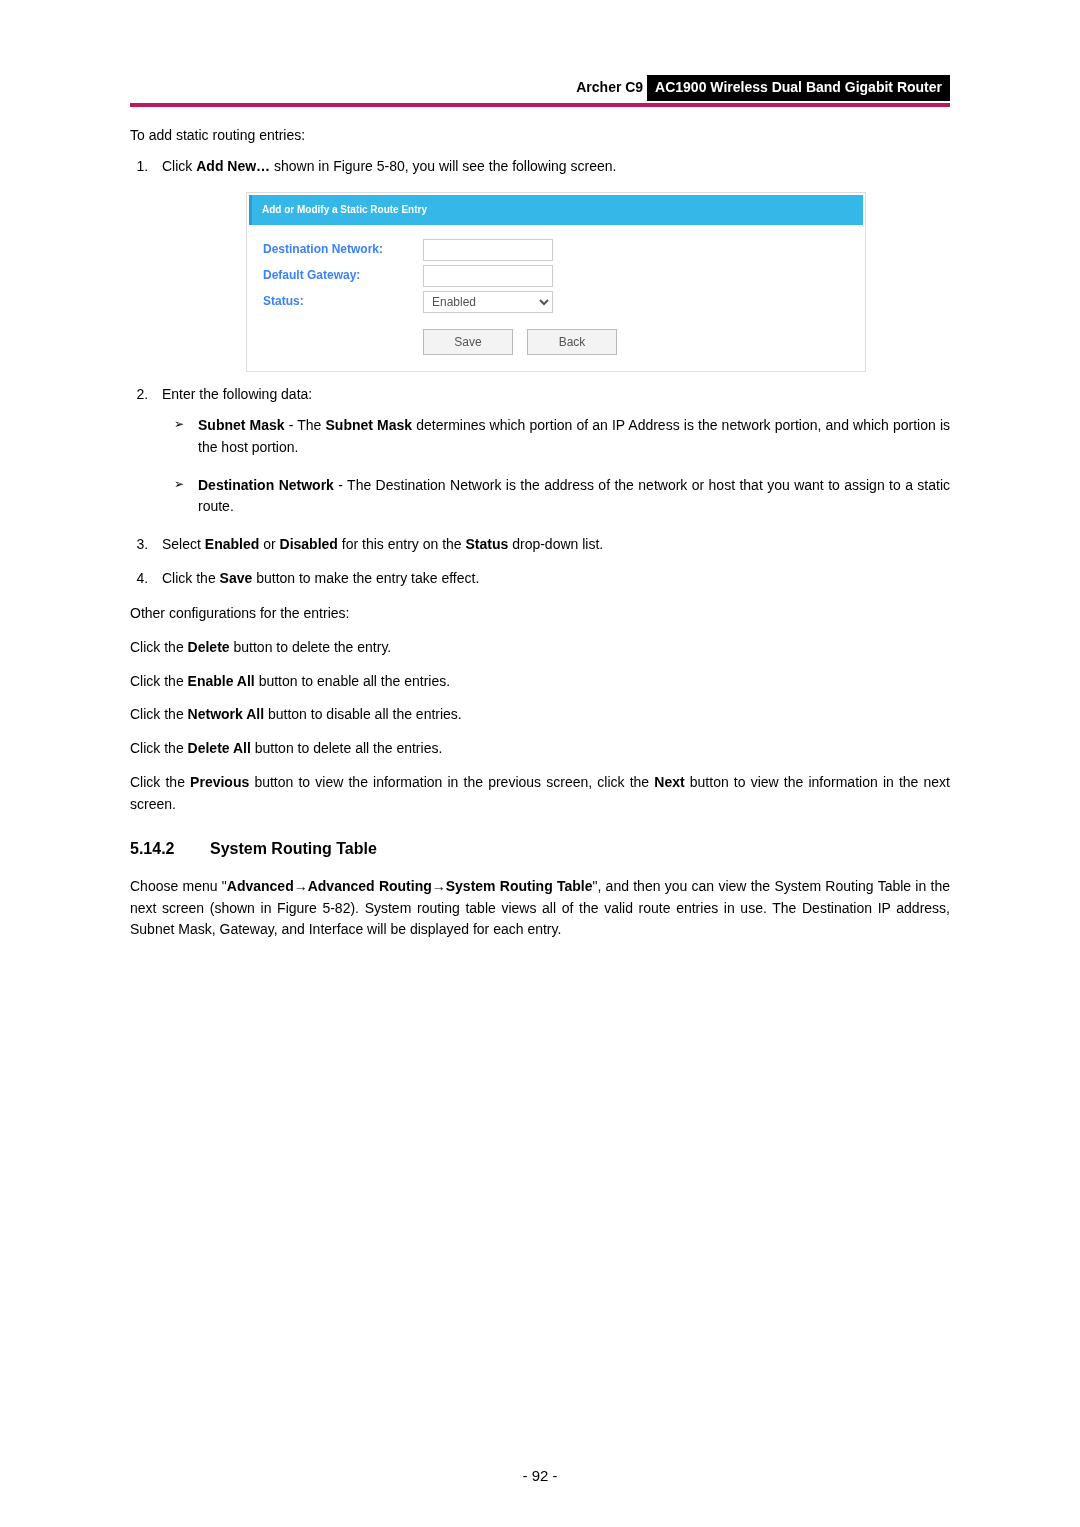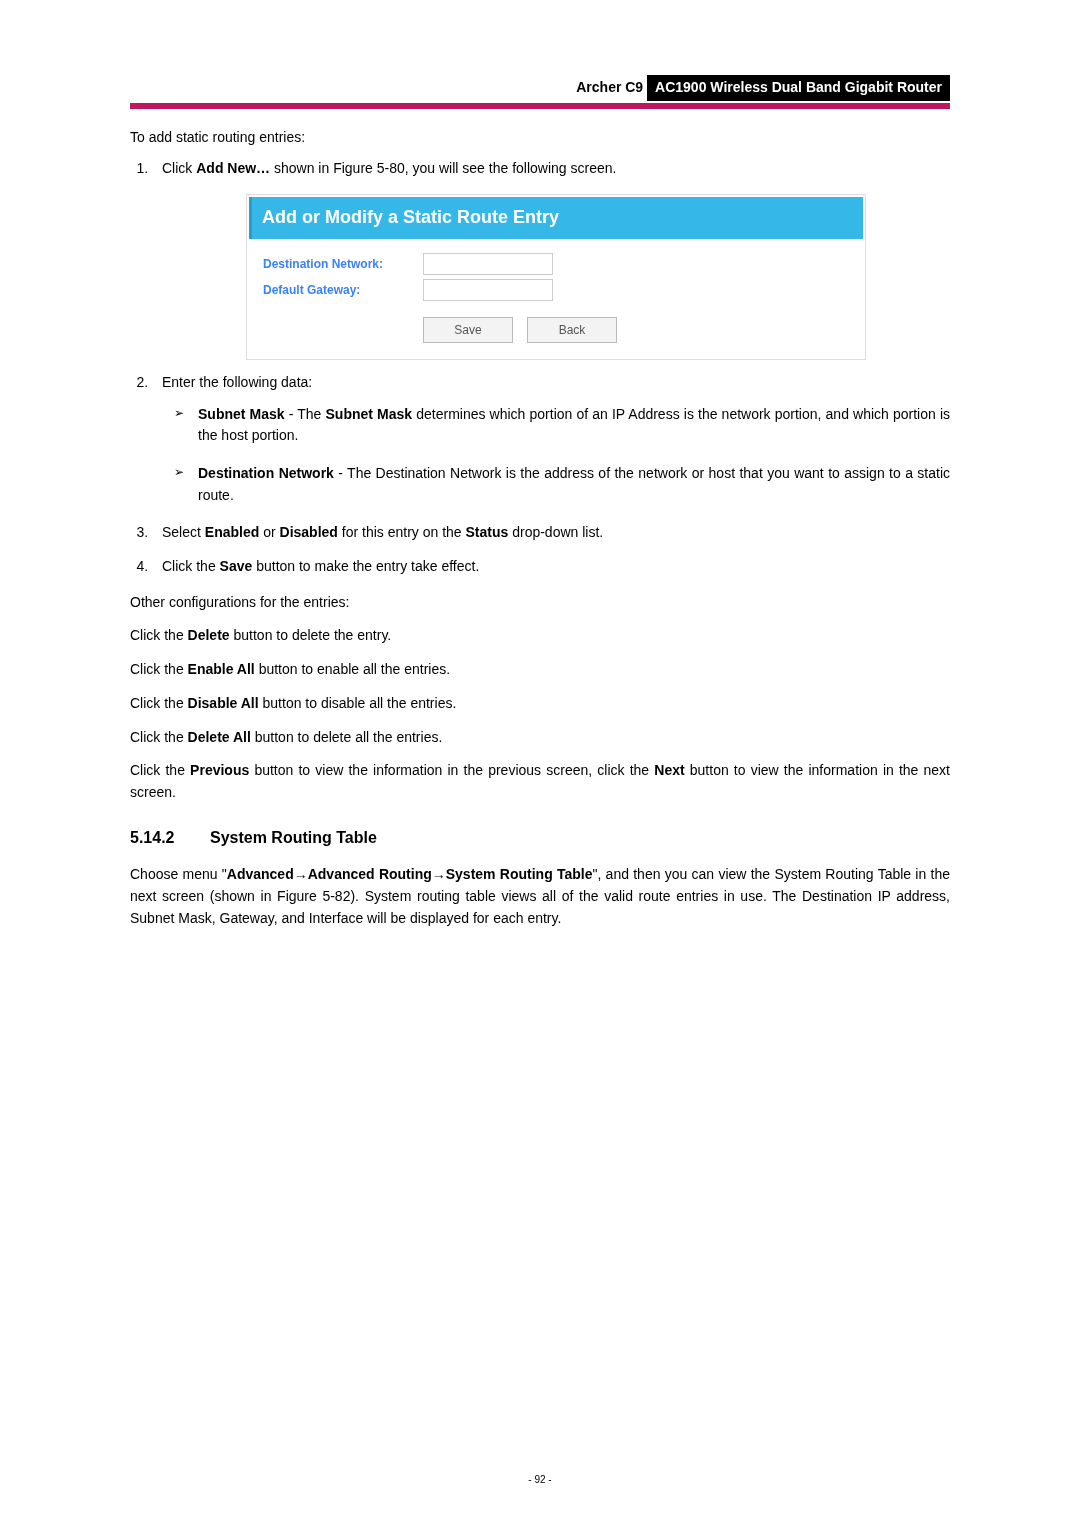--- a/index.html
+++ b/index.html
@@ -8,21 +8,21 @@
     font-size: 14px;
     color: #000;
     line-height: 1.55;
     background: #fff;
     width: 1080px;
     min-height: 1527px;
     padding: 75px 130px 50px 130px;
     position: relative;
   }
   .header-bar {
-    border-bottom: 6px solid #be185d;
+    border-bottom: 4px solid #be185d;
     padding-bottom: 2px;
     margin-bottom: 18px;
     text-align: right;
   }
   .header-bar .model {
     font-weight: bold;
   }
   .header-bar .prod {
     background: #000;
     color: #fff;
@@ -45,21 +45,21 @@
     border: 1px solid #ddd;
     padding: 2px;
     background: #fff;
   }
   .figure-titlebar {
     background: #35b8e8;
     color: #fff;
     font-weight: bold;
     padding: 7px 10px;
     text-align: left;
-    font-size: 18px;
+    font-size: 10px;
     border-left: 3px solid #2a9ec9;
   }
   .figure-body {
     padding: 10px 14px 14px 14px;
     text-align: left;
   }
   .form-row { display: flex; align-items: center; margin: 4px 0; }
   .form-label { width: 160px; color: #3b82f6; font-weight: bold; font-size: 12px; }
   .txt-input {
     width: 130px; height: 22px;
@@ -86,21 +86,21 @@
     font-weight: bold;
     font-size: 16px;
     margin: 22px 0 14px 0;
   }
   .h3 .num { display: inline-block; width: 80px; }
   .page-num {
     position: absolute;
     bottom: 40px;
     left: 0; right: 0;
     text-align: center;
-    font-size: 10px;
+    font-size: 15px;
   }
 </style>
 </head>
 <body>
 
 <div class="header-bar">
   <span class="model">Archer C9</span>
   <span class="prod">AC1900 Wireless Dual Band Gigabit Router</span>
 </div>
 
@@ -115,20 +115,26 @@
       <div class="figure-box">
         <div class="figure-titlebar">Add or Modify a Static Route Entry</div>
         <div class="figure-body">
           <div class="form-row">
             <div class="form-label">Destination Network:</div>
             <input class="txt-input" type="text" style="">
           </div>
           <div class="form-row">
             <div class="form-label">Default Gateway:</div>
             <input class="txt-input" type="text" style="">
+          </div>
+          <div class="form-row">
+            <div class="form-label">Status:</div>
+            <select class="sel-input">
+              <option>Enabled</option>
+            </select>
           </div>
           <div class="btn-row">
             <button class="ui-btn">Save</button>
             <button class="ui-btn">Back</button>
           </div>
         </div>
       </div>
     </div>
   </li>
 
@@ -155,21 +161,21 @@
 
 <p class="section-title">Other configurations for the entries:</p>
 
 <p class="para">
   <span>Click the </span><span class="bold">Delete</span><span> button to delete the entry.</span>
 </p>
 <p class="para">
   <span>Click the </span><span class="bold">Enable All</span><span> button to enable all the entries.</span>
 </p>
 <p class="para">
-  <span>Click the </span><span class="bold">Disable All</span><span> button to disable all the entries.</span>
+  <span>Click the </span><span class="bold">Network All</span><span> button to disable all the entries.</span>
 </p>
 <p class="para">
   <span>Click the </span><span class="bold">Delete All</span><span> button to delete all the entries.</span>
 </p>
 
 <p class="para">
   <span>Click the </span><span class="bold">Previous</span><span> button to view the information in the previous screen, click the </span><span class="bold">Next</span><span> button to view the information in the next screen.</span>
 </p>
 
 <p class="h3">

